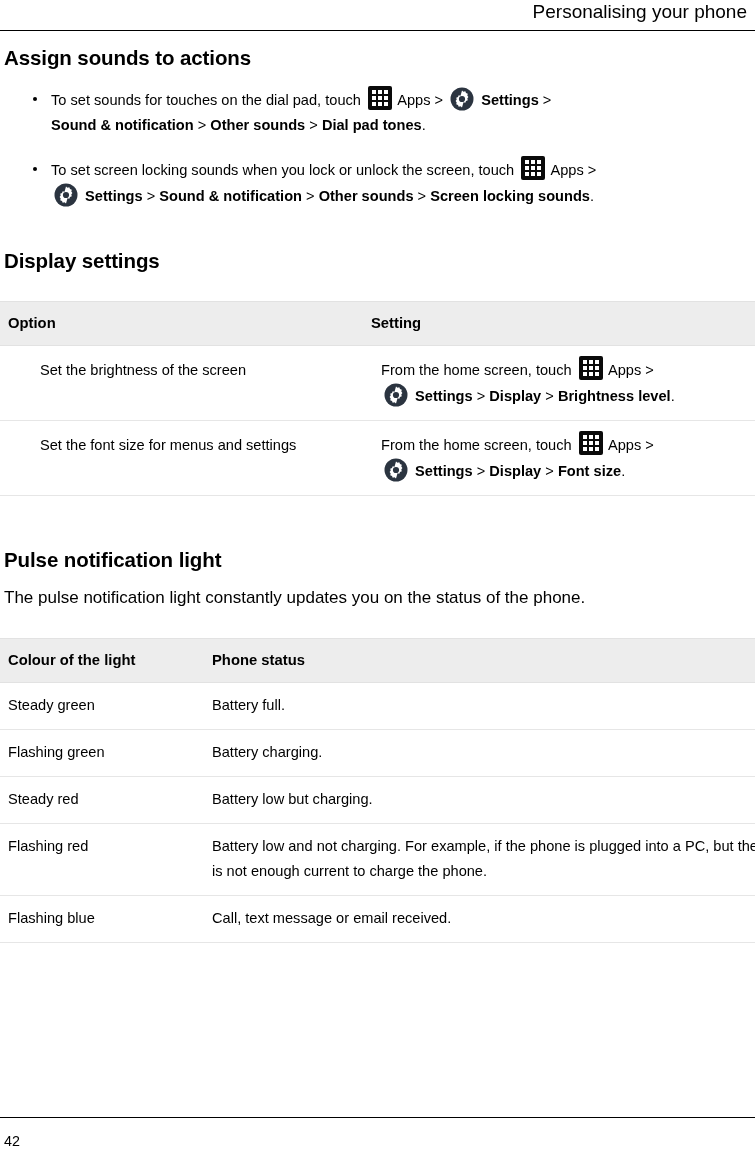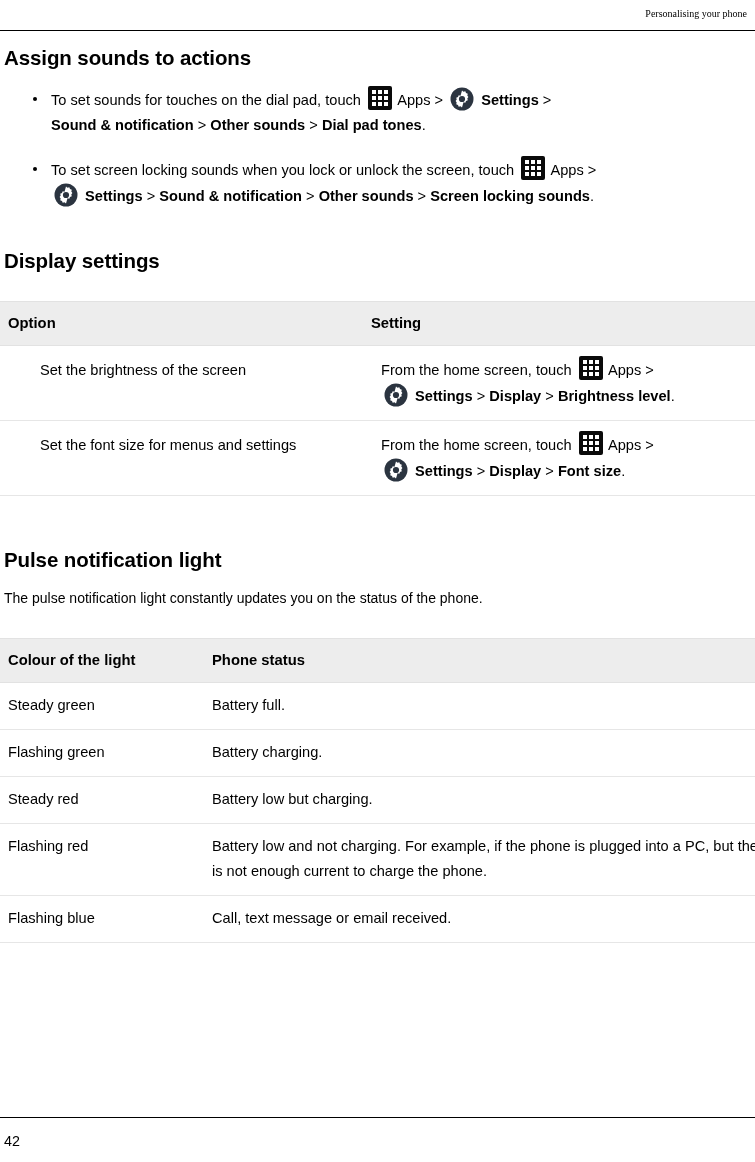--- a/index.html
+++ b/index.html
@@ -28,24 +28,23 @@
     position: absolute;
     top: 0;
     left: 0;
     width: 755px;
     height: 34px;
     box-sizing: border-box;
     padding: 3px 8px 0 0;
     text-align: right;
   }
   .page-header-text {
-    font-size: 10px;
+    font-size: 19px;
     line-height: 18px;
     color: #000;
-    font-family: Liberation Serif, serif;
   }
   .header-rule {
     position: absolute;
     top: 30px;
     left: 0;
     width: 755px;
     height: 1px;
     background: #000000;
   }
 
@@ -152,21 +151,21 @@
 
   .tbl-pulse th.c1, .tbl-pulse td.c1 { width: 190px; }
   .tbl-pulse th.c2, .tbl-pulse td.c2 { width: 565px; }
   .tbl-pulse th.c2, .tbl-pulse td.c2 { padding-left: 6px; }
   .spacer-28 { height: 28px; }
   .spacer-34 { height: 34px; }
   .spacer-52 { height: 52px; }
 
   p.body-text {
     margin: 4px 0 0 4px;
-    font-size: 14px;
+    font-size: 17px;
     line-height: 24px;
   }
 
   h1.section-title.tight { margin-bottom: 14px; }
 
   
   .footer-rule {
     position: absolute;
     left: 0;
     top: 1117px;

